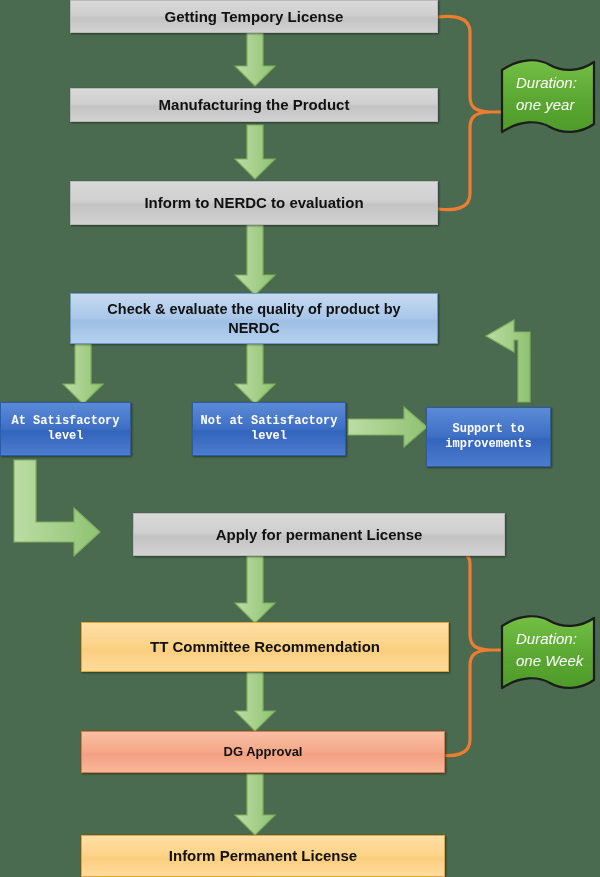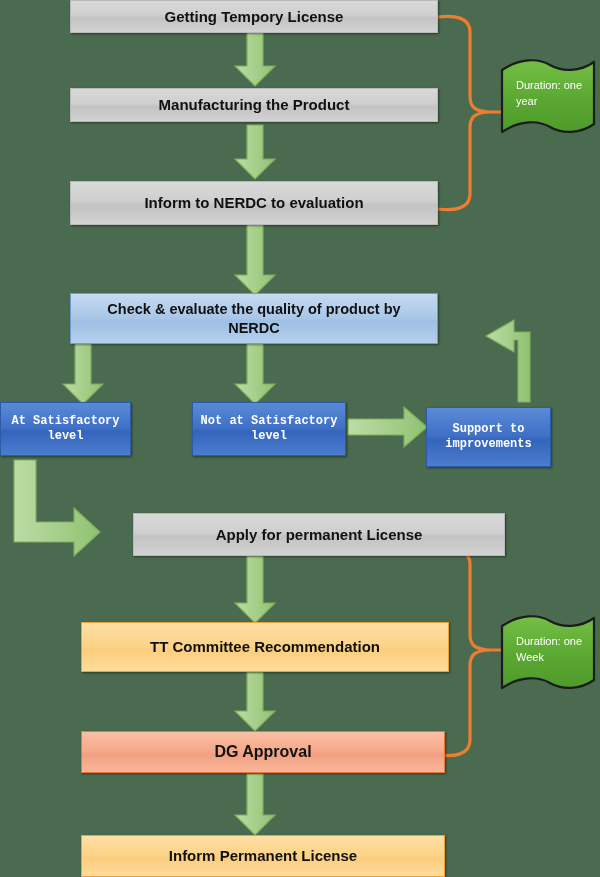--- a/index.html
+++ b/index.html
@@ -53,40 +53,41 @@
     border:1.5px solid #e8a33d;
     color:#111;
     font-size:15px;
     box-shadow:1px 1px 2px rgba(0,0,0,.45);
   }
   
   .salmon{
     background:linear-gradient(to bottom,#fabfa5 0%,#f5a788 50%,#f2a081 55%,#f8b699 100%);
     border:1.5px solid #e8773d;
     color:#111;
-    font-size:16px;
+    font-size:13px;
     box-shadow:1px 1px 2px rgba(0,0,0,.45);
   }
 
   
   .arrow{position:absolute;z-index:3;}
   .arrow svg{display:block;overflow:visible;}
   .apath{fill:url(#gGrad);stroke:#7fae5e;stroke-width:1.2;}
 
   
   .flag{position:absolute;z-index:6;}
   .flag svg{display:block;overflow:visible;}
   .flag .ftext{
     position:absolute;
     color:#ffffff;
-    font-size:11px;
+    font-size:15px;
     font-weight:normal;
     line-height:1.45;
-    left:18px;top:22px;width:76px;
+    left:18px;top:16px;width:76px;
     font-family:"Liberation Sans", sans-serif;
+    font-style:italic;
   }
 
   
   .bracket{position:absolute;z-index:4;}
   .bracket svg{display:block;overflow:visible;}
   .bpath{fill:none;stroke:#ED7D31;stroke-width:3.2;stroke-linecap:round;stroke-linejoin:round;}
 </style>
 </head>
 <body>
 

